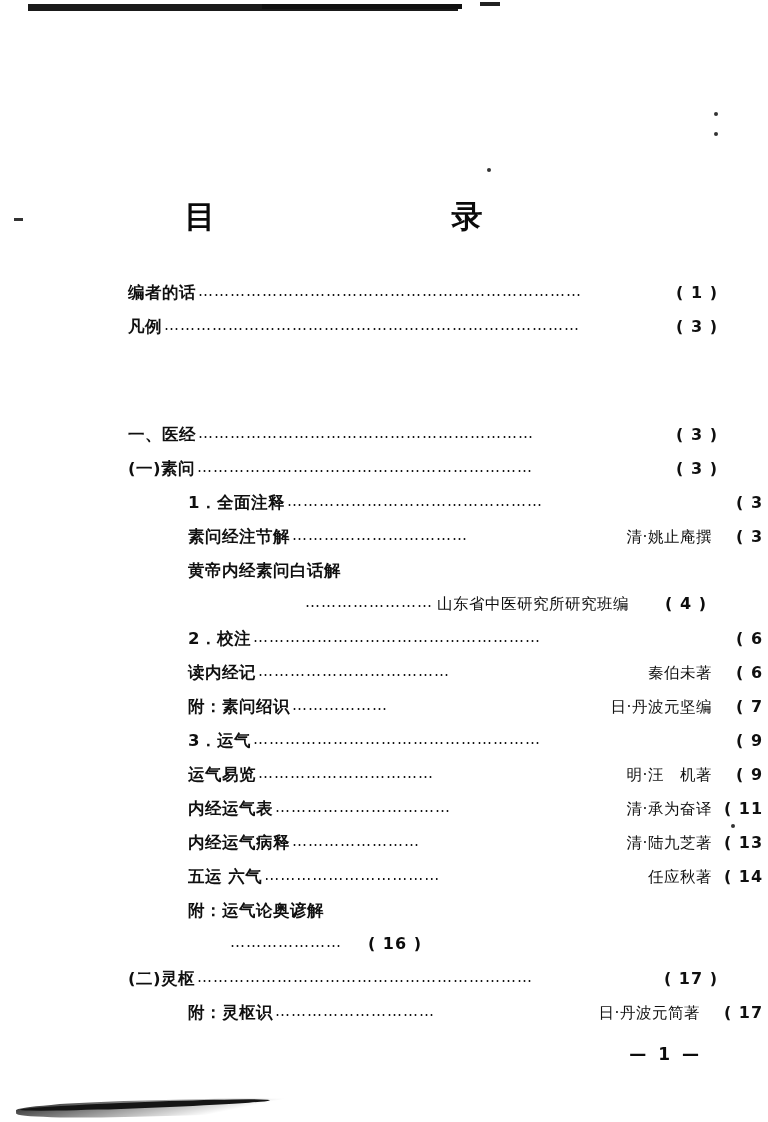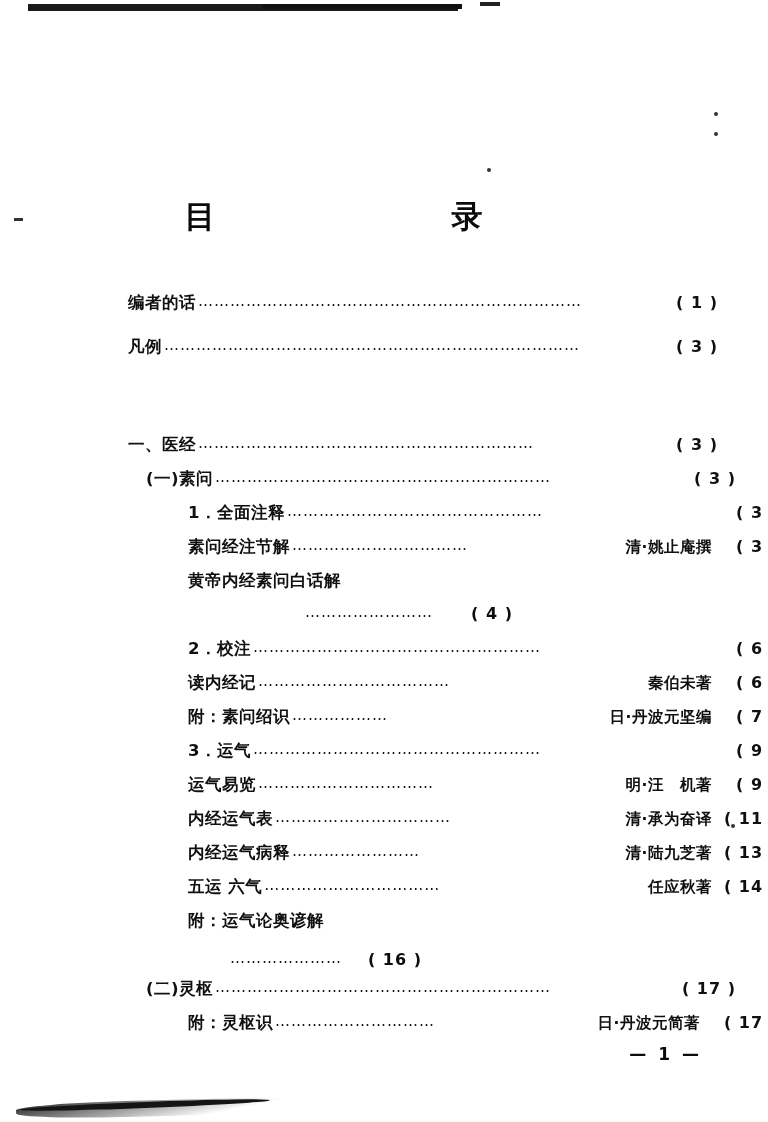--- a/index.html
+++ b/index.html
@@ -169,37 +169,37 @@
     overflow: hidden;
     white-space: nowrap;
     font-size: 15px;
     letter-spacing: 1px;
     color: #141414;
     padding: 0 2px;
     transform: translateY(-2px);
   }
   .author {
     flex: 0 0 auto;
-    font-weight: bold;
+    font-weight: normal;
     font-size: 15.5px;
     padding-left: 2px;
     letter-spacing: 0.5px;
   }
   .pageno {
     flex: 0 0 auto;
     font-weight: bold;
     font-size: 16px;
     width: 66px;
     text-align: right;
     letter-spacing: 1px;
   }
 
   
-  .ind-0 { margin-left: 0px; margin-top: 10px; }
-  .ind-1 { margin-left: 18px; }
+  .ind-0 { margin-left: 0px; }
+  .ind-1 { }
   .ind-2 { margin-left: 60px; }
   .ind-3 { margin-left: 60px; }
 
   .cont-row {
     display: flex;
     align-items: baseline;
     height: 34px;
     font-size: 16.5px;
     white-space: nowrap;
   }
@@ -269,20 +269,21 @@
       <span class="author">清·姚止庵撰</span>
       <span class="pageno">( 3 )</span>
     </div>
 
     <div class="row ind-3">
       <span class="label">黄帝内经素问白话解</span>
     </div>
 
     <div class="cont-row" style="margin-left:175px;">
       <span class="leader" style="flex:0 0 auto;">……………………</span>
+      <span class="author">山东省中医研究所研究班编</span>
       <span class="pageno" style="width:78px;">( 4 )</span>
     </div>
 
     <div class="row ind-2">
       <span class="label">2．校注</span>
       <span class="leader">………………………………………………</span>
       <span class="pageno">( 6 )</span>
     </div>
 
     <div class="row ind-3">
@@ -332,21 +333,21 @@
       <span class="author">任应秋著</span>
       <span class="pageno">( 14 )</span>
     </div>
 
     <div class="row ind-3">
       <span class="label">附：运气论奥谚解</span>
     </div>
 
     <div class="cont-row" style="margin-left:100px;">
       <span class="leader" style="flex:0 0 auto;">…………………</span>
-      <span class="pageno" style="width:78px;margin-top:6px;">( 16 )</span>
+      <span class="pageno" style="width:78px;">( 16 )</span>
     </div>
 
     <div class="row ind-1">
       <span class="label">(二)灵枢</span>
       <span class="leader">………………………………………………………</span>
       <span class="pageno" style="width:78px;">( 17 )</span>
     </div>
 
     <div class="row ind-3">
       <span class="label">附：灵枢识</span>

